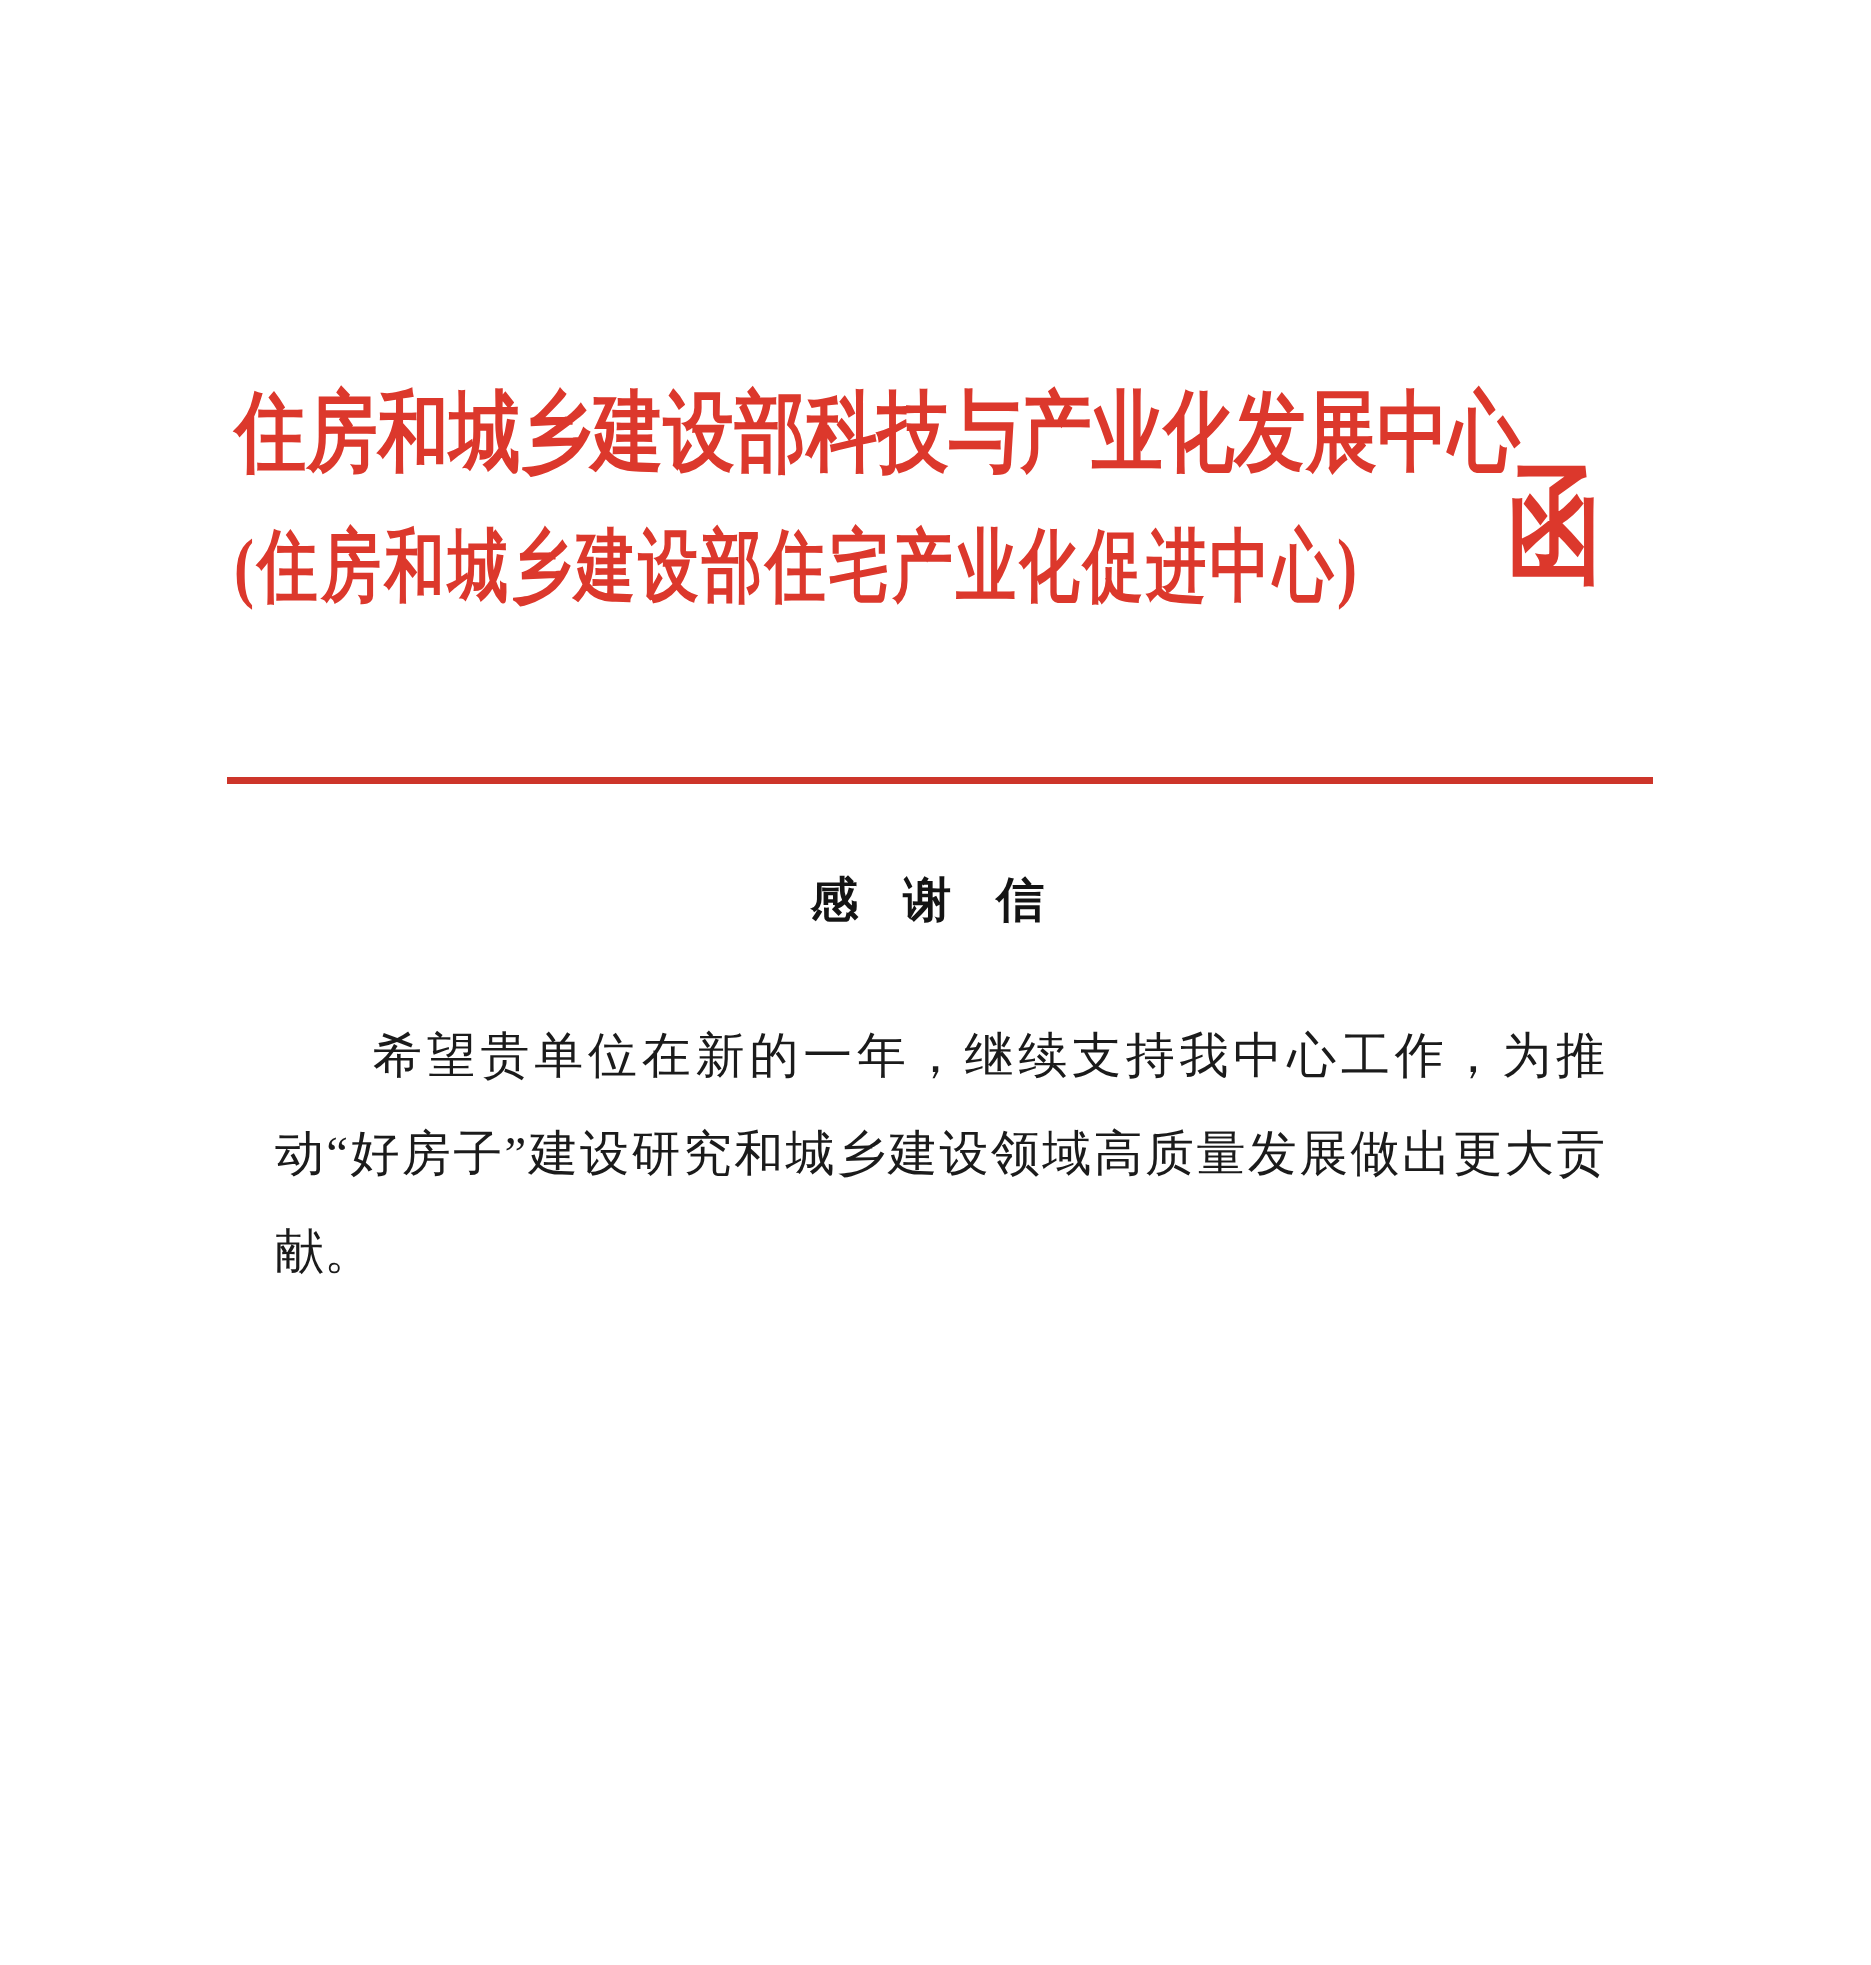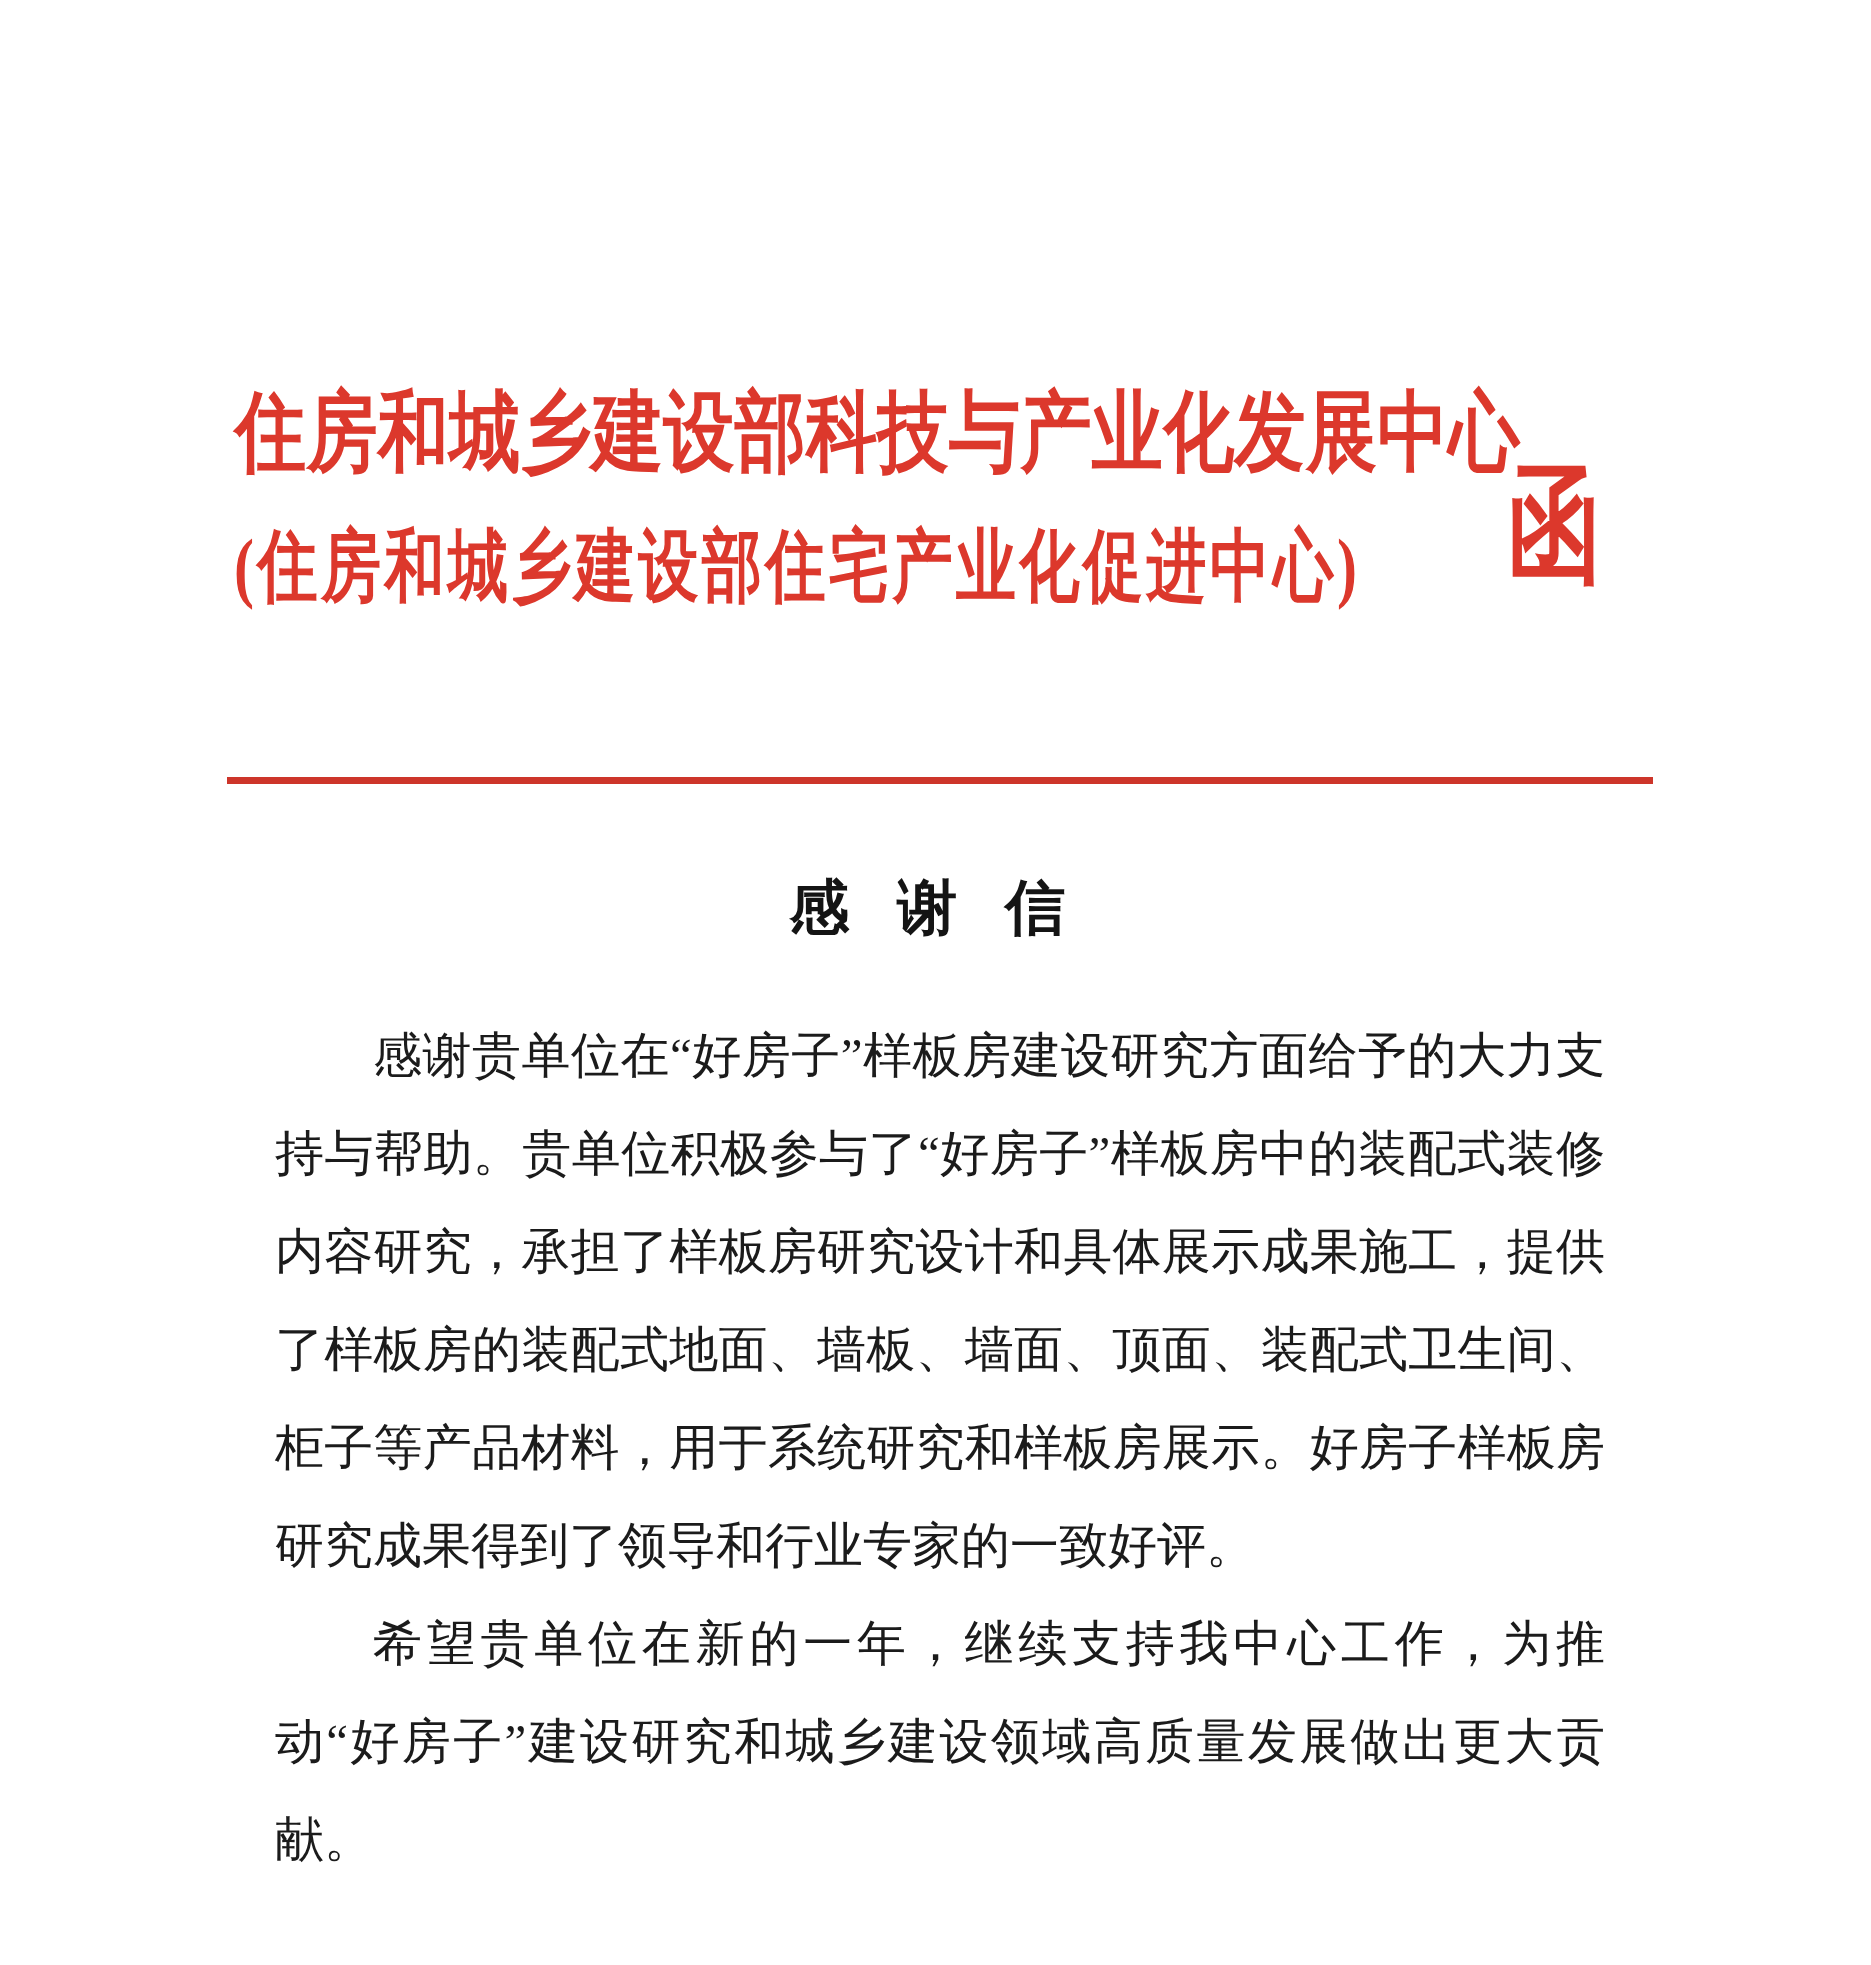--- a/index.html
+++ b/index.html
@@ -35,21 +35,21 @@
     white-space:nowrap;
   }
   .red-rule{
     position:absolute;left:227px;top:777px;
     width:1426px;height:6.7px;
     background:var(--rule-red);
   }
   .doc-title{
     position:absolute;left:0px;top:868px;width:1871px;
     text-align:center;
-    font-size:60px;font-weight:bold;color:#141414;
+    font-size:48px;font-weight:bold;color:#141414;
     letter-spacing:16.5px;white-space:nowrap;
   }
   .body-text{
     position:absolute;left:275px;top:1007px;width:1330px;
     font-size:49px;line-height:98px;color:var(--ink);
     text-align:justify;
   }
   .body-text p{margin:0;}
   .body-text p.indent{text-indent:2em;}
 </style>
@@ -62,19 +62,18 @@
 
   <div class="letterhead-line2">(住房和城乡建设部住宅产业化促进中心)</div>
 
   <div class="doc-type-char">函</div>
 
   <div class="red-rule"></div>
 
   <div class="doc-title">感 谢 信</div>
 
   <div class="body-text">
-    <p class="indent">感谢贵单位在“好房子”样板房建设研究方面给予的大力支持与帮助。贵单位积极参与了“好房子”样板房中的装配式装修内容研究，承担了样板房研究设计和具体展示成果施工，提供了样板房的装配式地面、墙板、墙面、顶面、装配式卫生间、柜子等产品材料，用于系统研究和样板房展示。好房子样板房研究成果得到了领导和行业专家的一致好评。</p>
     <p class="indent">希望贵单位在新的一年，继续支持我中心工作，为推动“好房子”建设研究和城乡建设领域高质量发展做出更大贡献。</p>
 
   </div>
 
 </div>
 
 
 </body></html>

